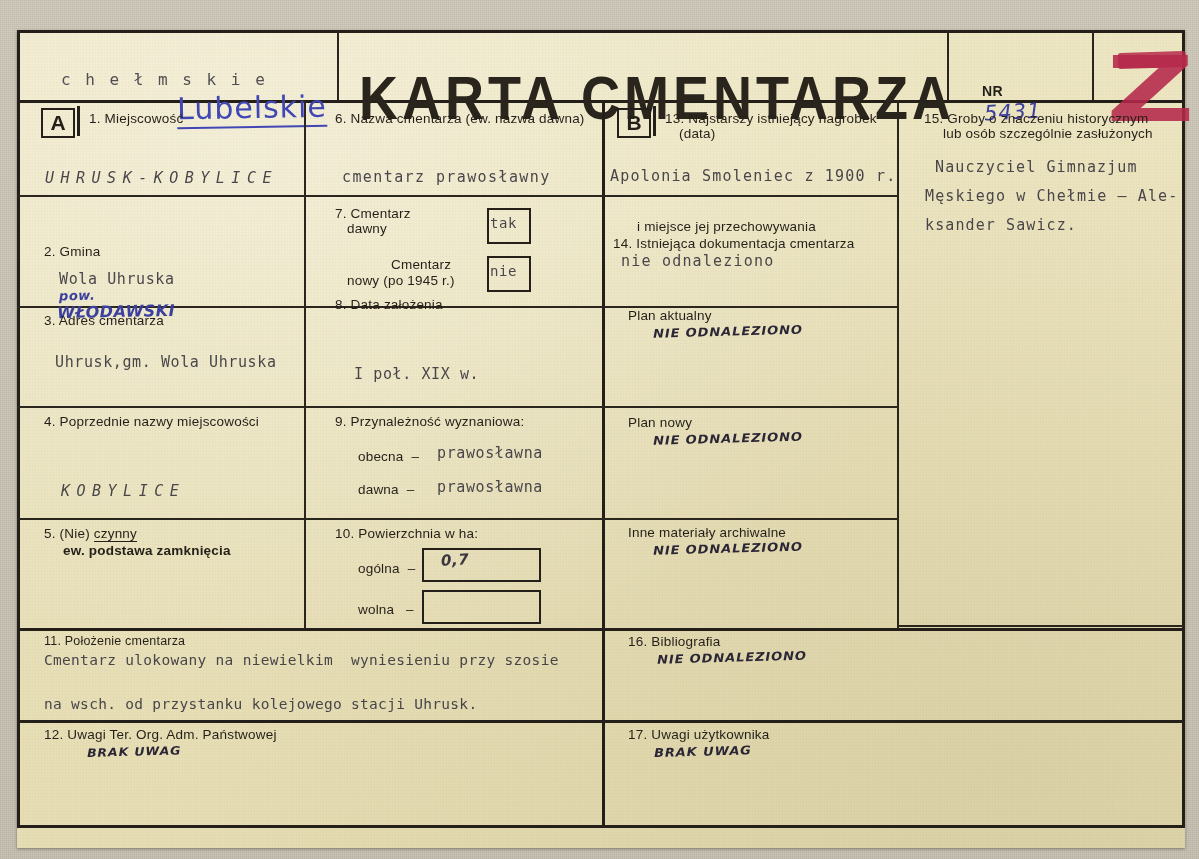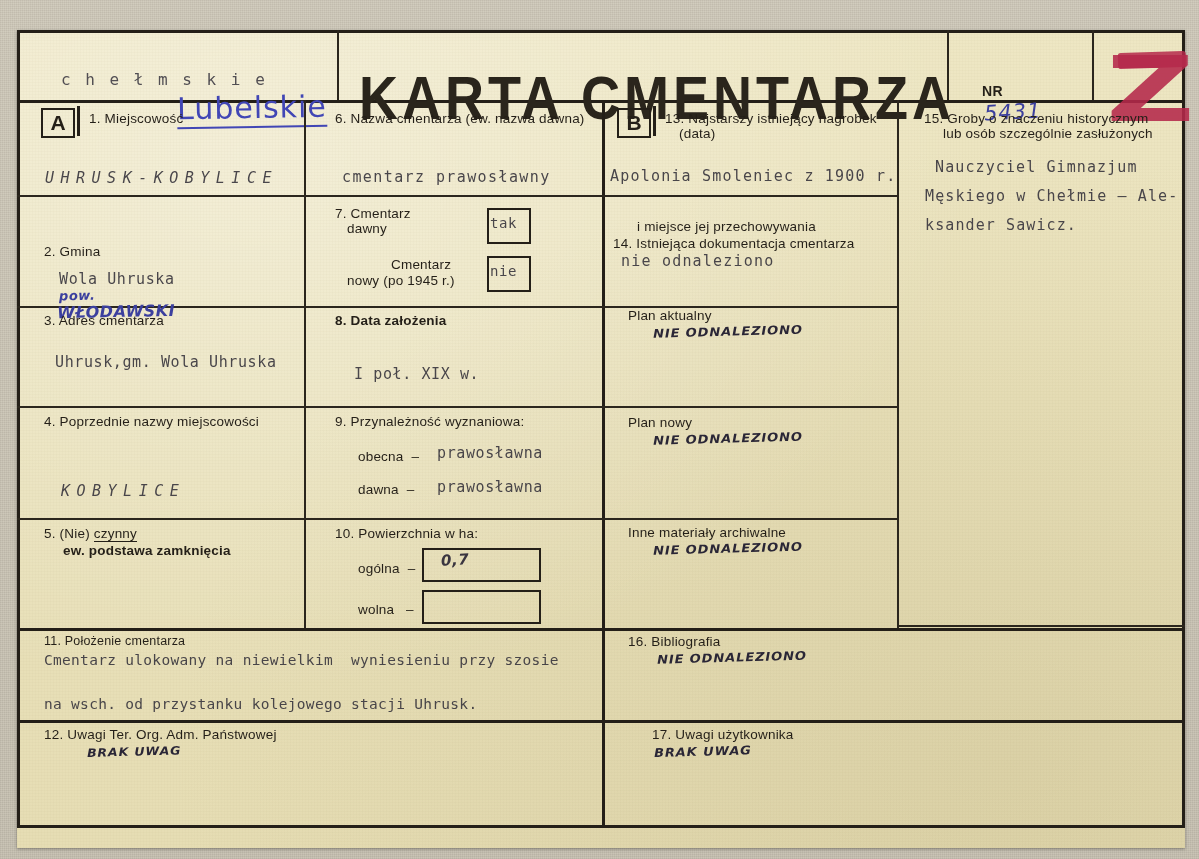--- a/index.html
+++ b/index.html
@@ -204,21 +204,21 @@
   <div class="lbl" style="left:318px;top:176px;">7. Cmentarz</div>
   <div class="lbl" style="left:330px;top:191px;">dawny</div>
   <div class="fbox" style="left:470px;top:178px;width:40px;height:32px;"></div>
   <div class="tw" style="left:473px;top:183px;font-size:14px;">tak</div>
 
   <div class="lbl" style="left:330px;top:227px;margin-left:44px;">Cmentarz</div>
   <div class="lbl" style="left:330px;top:243px;">nowy (po 1945 r.)</div>
   <div class="fbox" style="left:470px;top:226px;width:40px;height:32px;"></div>
   <div class="tw" style="left:473px;top:231px;font-size:14px;">nie</div>
 
-  <div class="lbl" style="left:318px;top:283px;font-weight:bold;">8. Data założenia</div>
+  <div class="lbl" style="left:318px;top:267px;">8. Data założenia</div>
   <div class="tw" style="left:337px;top:333px;">I poł. XIX w.</div>
 
   <div class="lbl" style="left:318px;top:384px;">9. Przynależność wyznaniowa:</div>
   <div class="lbl" style="left:341px;top:419px;">obecna  –</div>
   <div class="tw" style="left:420px;top:412px;">prawosławna</div>
   <div class="lbl" style="left:341px;top:452px;">dawna  –</div>
   <div class="tw" style="left:420px;top:446px;">prawosławna</div>
 
   <div class="lbl" style="left:318px;top:496px;">10. Powierzchnia w ha:</div>
   <div class="lbl" style="left:341px;top:531px;">ogólna  –</div>
@@ -254,16 +254,16 @@
 
   <div class="lbl" style="left:907px;top:81px;">15. Groby o znaczeniu historycznym</div>
   <div class="lbl" style="left:926px;top:96px;">lub osób szczególnie zasłużonych</div>
   <div class="tw" style="left:918px;top:126px;letter-spacing:1.1px;">Nauczyciel Gimnazjum</div>
   <div class="tw" style="left:908px;top:155px;letter-spacing:1.1px;">Męskiego w Chełmie – Ale-</div>
   <div class="tw" style="left:908px;top:184px;letter-spacing:1.1px;">ksander Sawicz.</div>
 
   <div class="lbl" style="left:611px;top:604px;">16. Bibliografia</div>
   <div class="pen n" style="left:640px;top:620px;">NIE ODNALEZIONO</div>
 
-  <div class="lbl" style="left:611px;top:697px;margin-left:24px;">17. Uwagi użytkownika</div>
+  <div class="lbl" style="left:611px;top:697px;">17. Uwagi użytkownika</div>
   <div class="pen n" style="left:637px;top:714px;">BRAK UWAG</div>
 
 </div>
 
 </body></html>

